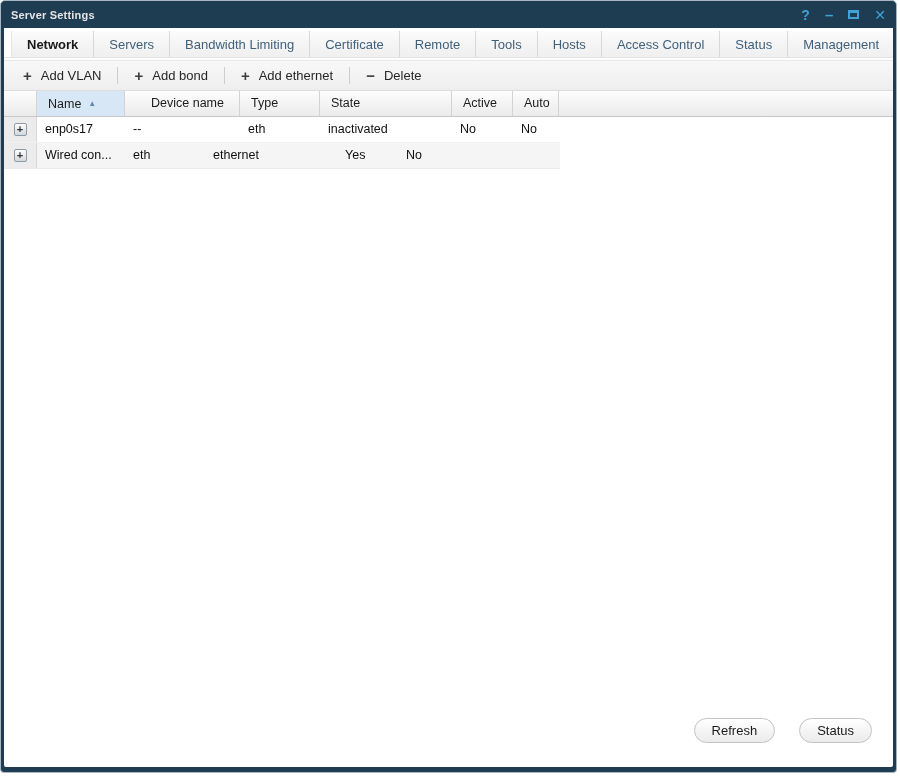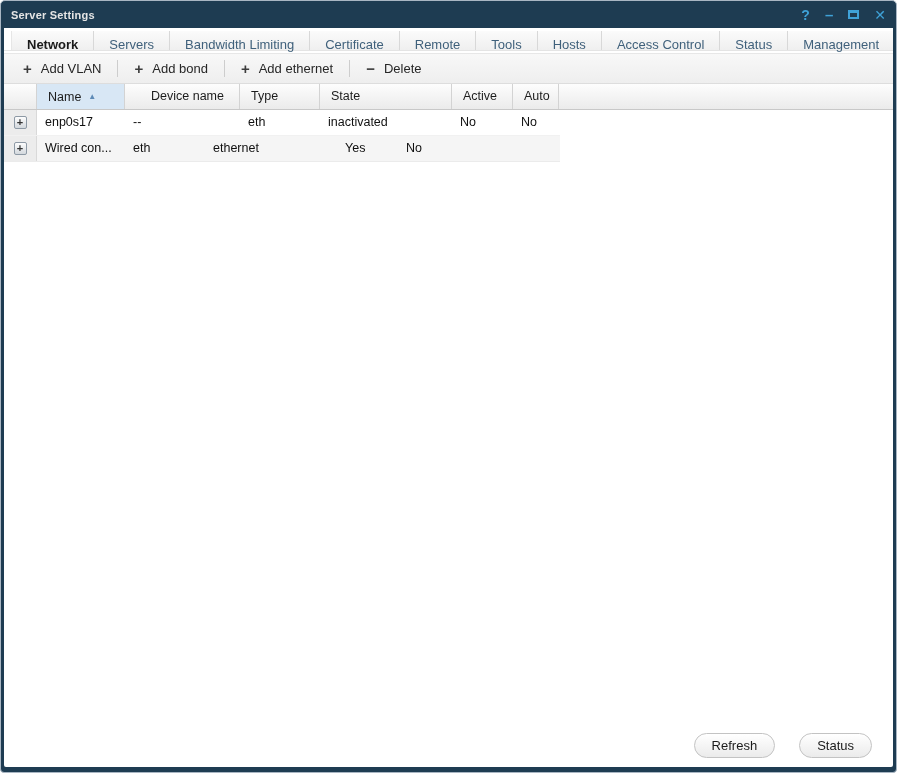--- a/index.html
+++ b/index.html
@@ -14,21 +14,21 @@
   .title { font-size:11px; font-weight:bold; color:#e5e5e5; letter-spacing:.2px; }
   .controls { margin-left:auto; display:flex; align-items:center; gap:15px; }
   .ctrl { color:#3fa2d8; font-weight:bold; font-size:14px; line-height:14px; cursor:default; }
   .ctrl.min { letter-spacing:0; font-size:15px; }
   .maxbox { width:11px; height:9px; border:2px solid #3fa2d8; border-top-width:3px; display:inline-block; }
 
   
   .inner { position:absolute; left:3px; right:3px; top:27px; bottom:5px; background:#fff; overflow:hidden; border-radius:0 0 2px 2px; }
 
   
-  .tabbar { display:flex; padding:3px 11px 0 7px; height:23px; background:#fff; border-bottom:1px solid #e4e4e4; }
+  .tabbar { display:flex; padding:3px 11px 0 7px; height:30px; background:#fff; border-bottom:1px solid #e4e4e4; }
   .tab { padding:0 15px; line-height:27px; font-size:13px; color:#3f607b;
          background:linear-gradient(#fbfbfb,#efefef); border-right:1px solid #d8d8d8; white-space:nowrap; cursor:default; }
   .tab:first-child { border-left:1px solid #e6e6e6; }
   .tab.active { font-weight:bold; color:#191919; }
 
   
   .toolbar { margin-top:2px; height:31px; display:flex; align-items:center;
              background:linear-gradient(#f8f8f8,#eeeeee); border-top:1px solid #e7e7e7; border-bottom:1px solid #dddddd; padding-left:8px; }
   .tbtn { display:flex; align-items:center; gap:9px; padding:0 11px; font-size:13px; color:#262626; cursor:default; }
   .tbtn .glyph { font-size:15px; font-weight:bold; color:#3d3d3d; line-height:15px; }
@@ -55,21 +55,21 @@
   .gc { padding-left:8px; line-height:25px; white-space:nowrap; overflow:hidden; }
   .gc.gutter { width:33px; padding:0; background:#ececec; border-right:1px solid #d9d9d9;
                display:flex; align-items:center; justify-content:center; }
   .gc.c-name { width:88px; } .gc.c-dev { width:115px; } .gc.c-type { width:80px; }
   .gc.c-state { width:132px; } .gc.c-active { width:61px; } .gc.c-auto { width:46px; }
   .expander { width:13px; height:13px; border:1px solid #8d99a5; border-radius:2px;
               background:linear-gradient(#fdfdfd,#d3d8dd); font-size:11px; line-height:10px;
               text-align:center; color:#333; font-weight:bold; cursor:default; }
 
   
-  .footer { position:absolute; right:21px; bottom:9px; display:flex; gap:24px; }
+  .footer { position:absolute; right:21px; bottom:24px; display:flex; gap:24px; }
   .fbtn { height:25px; padding:0 17px; border:1px solid #c3c3c3; border-radius:13px;
           background:linear-gradient(#ffffff,#ebebeb); font-size:13px; color:#1b1b1b; line-height:23px; cursor:default; }
 </style>
 </head>
 <body>
 
 <div class="window">
 
   <div class="titlebar">
     <span class="title">Server Settings</span>

